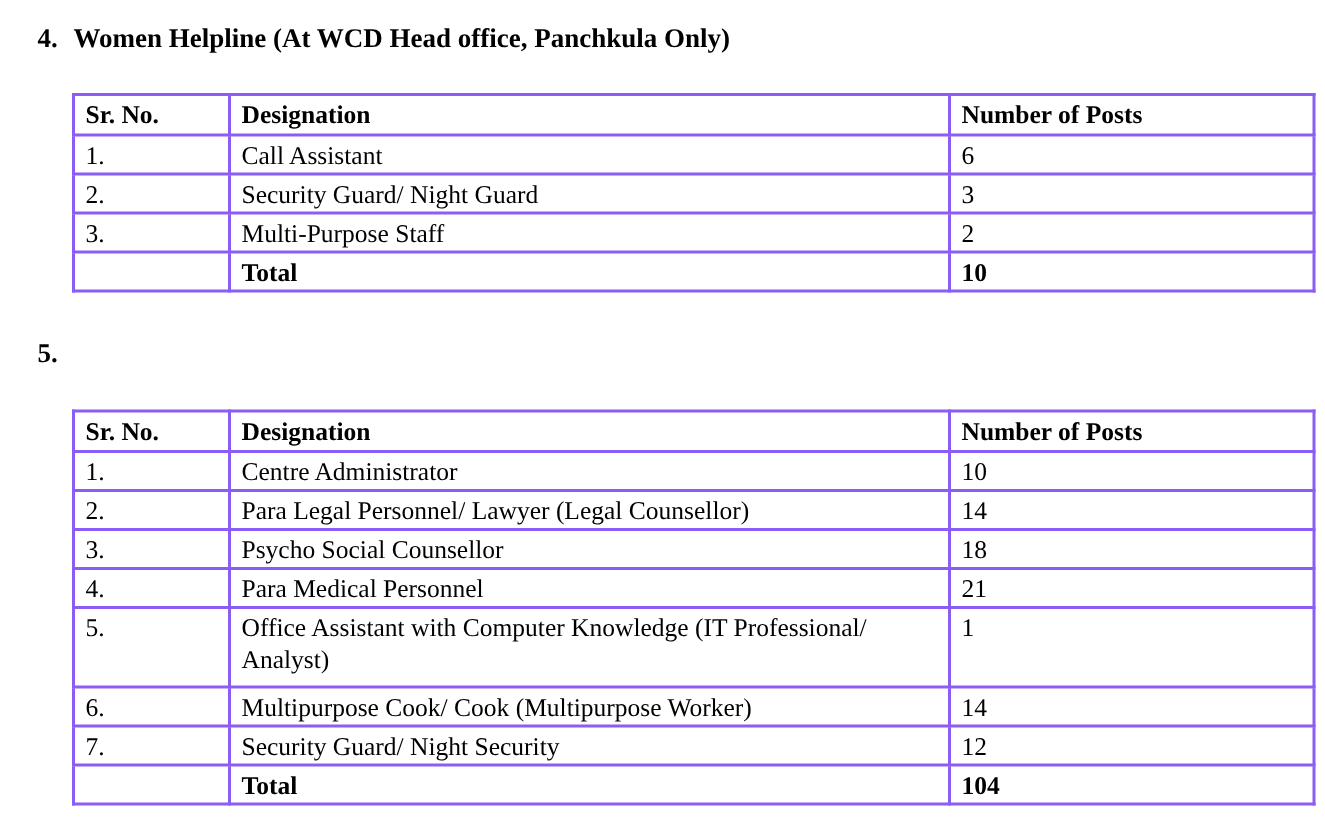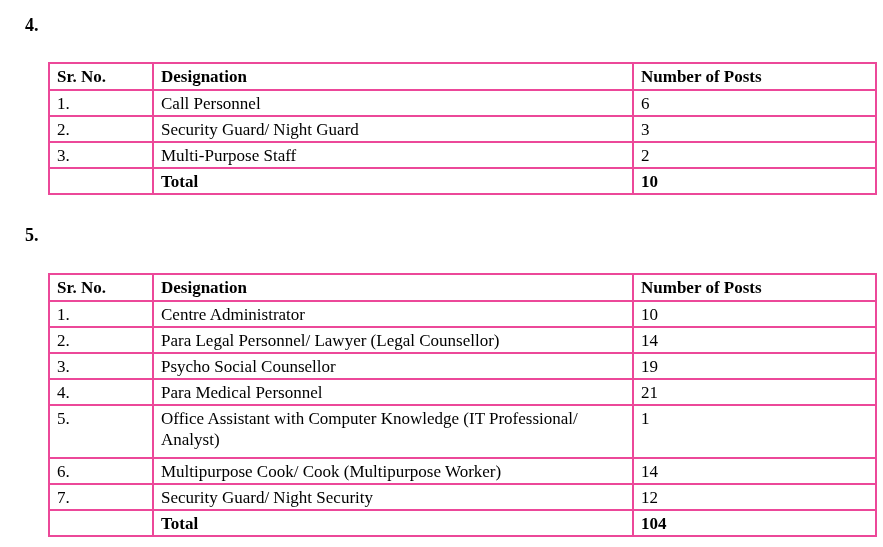--- a/index.html
+++ b/index.html
@@ -32,21 +32,21 @@
   .gap-after-t1 { height: 30px; }
   .gap-after-h5 { margin-bottom: 27px; }
 
   table.posts {
     border-collapse: collapse;
     table-layout: fixed;
     margin-left: 48px;
     width: 827px;
   }
   table.posts, table.posts th, table.posts td {
-    border: 2px solid #ec4899;
+    border: 2px solid #8b5cf6;
     font-family: Liberation Serif, serif;
   }
   table.posts th, table.posts td {
     font-size: 17px;
     line-height: 21px;
     padding: 2px 4px 1px 7px;
     vertical-align: top;
     text-align: left;
     overflow: hidden;
   }
@@ -73,39 +73,40 @@
   }
 </style>
 </head>
 <body>
 
 <div class="doc">
 
   <div class="section">
     <div class="heading gap-after-h4">
       <span class="hnum">4.</span>
+      <span class="htext">Women Helpline (At WCD Head office, Panchkula Only)</span>
     </div>
 
     <table class="posts">
       <colgroup>
         <col style="width:104px">
         <col style="width:480px">
         <col style="width:243px">
       </colgroup>
       <thead>
         <tr>
           <th>Sr. No.</th>
           <th>Designation</th>
           <th class="col-posts">Number of Posts</th>
         </tr>
       </thead>
       <tbody>
         <tr>
           <td>1.</td>
-          <td>Call Personnel</td>
+          <td>Call Assistant</td>
           <td>6</td>
         </tr>
         <tr>
           <td>2.</td>
           <td>Security Guard/ Night Guard</td>
           <td>3</td>
         </tr>
         <tr>
           <td>3.</td>
           <td>Multi-Purpose Staff</td>
@@ -147,21 +148,21 @@
           <td>10</td>
         </tr>
         <tr>
           <td>2.</td>
           <td>Para Legal Personnel/ Lawyer (Legal Counsellor)</td>
           <td>14</td>
         </tr>
         <tr>
           <td>3.</td>
           <td>Psycho Social Counsellor</td>
-          <td>19</td>
+          <td>18</td>
         </tr>
         <tr>
           <td>4.</td>
           <td>Para Medical Personnel</td>
           <td>21</td>
         </tr>
         <tr class="tall">
           <td>5.</td>
           <td class="justify">Office Assistant with Computer Knowledge (IT Professional/ Analyst)</td>
           <td>1</td>

